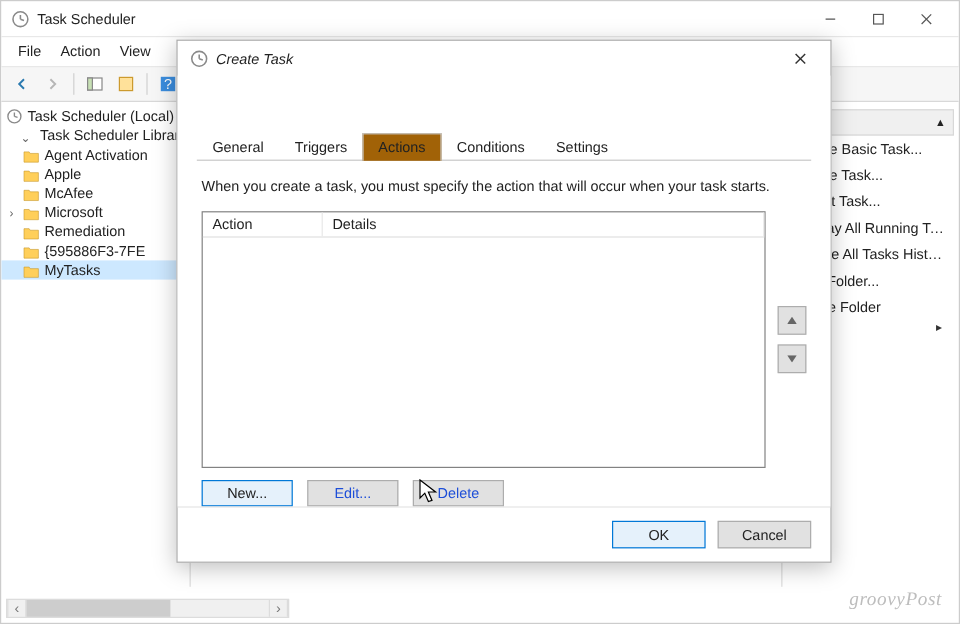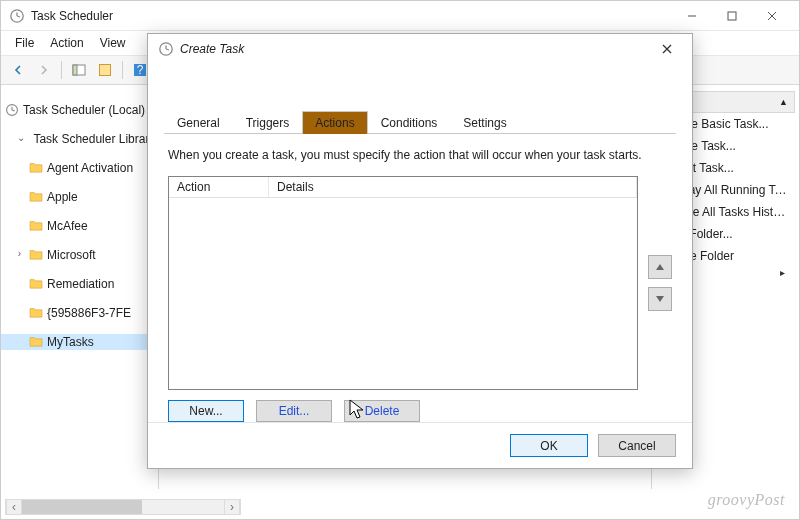--- a/index.html
+++ b/index.html
@@ -13,25 +13,25 @@
   .win-btn svg { width:10px; height:10px; stroke:#555; stroke-width:1; fill:none; }
 
   .menubar { display:flex; gap:4px; padding: 3px 8px; }
   .menubar span { padding:2px 6px; }
 
   .toolbar { display:flex; align-items:center; gap:4px; padding:3px 6px; border-top:1px solid #e8e8e8; border-bottom:1px solid #d8d8d8; background:#f6f6f6; }
   .tbtn { width:22px; height:22px; display:flex; align-items:center; justify-content:center; border:1px solid transparent; }
 
   .content { display:flex; height:404px; }
   .tree { width:158px; border-right:1px solid #d8d8d8; padding:4px 0; overflow:hidden; }
-  .tree-row { display:flex; align-items:flex-start; gap:4px; padding:1px 4px; white-space:nowrap;margin-top:13px; }
+  .tree-row { display:flex; align-items:flex-end; gap:4px; padding:1px 4px; white-space:nowrap; }
   .tree-row.sel { background:#cde8ff; }
   .folder-icon { width:14px; height:12px; }
   .expander { width:11px; height:11px; display:flex; align-items:center; justify-content:center; color:#666; font-size:10px; }
-  .indent0{padding-left:4px}.indent1{padding-left:16px}.indent2{padding-left:28px}
+  .indent0{padding-left:4px}.indent1{padding-left:16px}.indent2{padding-left:18px}
 
   .middle { flex:1; background:#fff; position:relative; }
 
   .right-pane { width:148px; border-left:1px solid #d8d8d8; padding:6px 4px; }
   .rp-hdr { background:#f0f0f0; border:1px solid #d8d8d8; padding:3px 6px; display:flex; justify-content:space-between; align-items:center; }
   .rp-item { padding:4px 6px; white-space:nowrap; overflow:hidden; text-overflow:ellipsis; }
   .rp-more { text-align:right; padding-right:10px; font-size:10px; color:#333 }
 
   
   .modal { position:absolute; left:146px; top:32px; width:546px; height:436px; background:#fff; border:1px solid #aaa; box-shadow:0 4px 18px rgba(0,0,0,.25); display:flex; flex-direction:column; }

